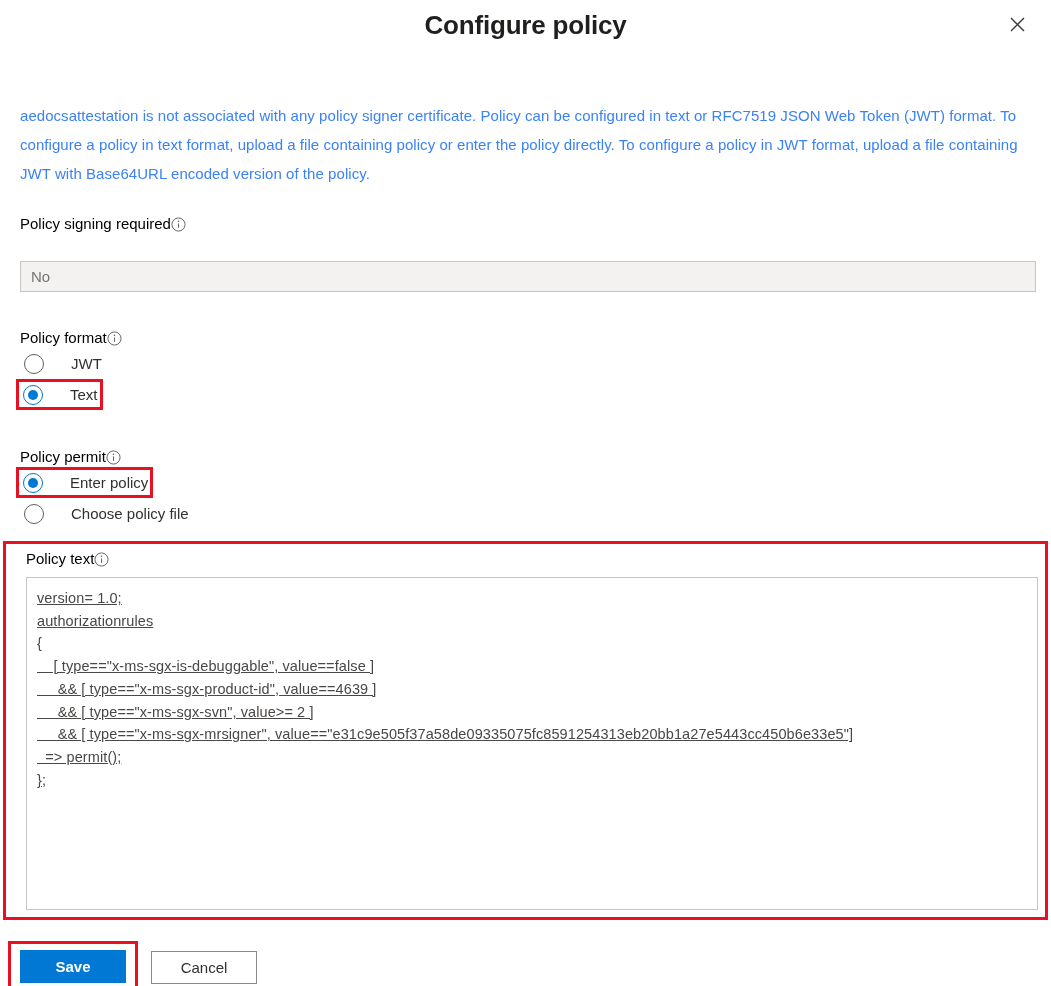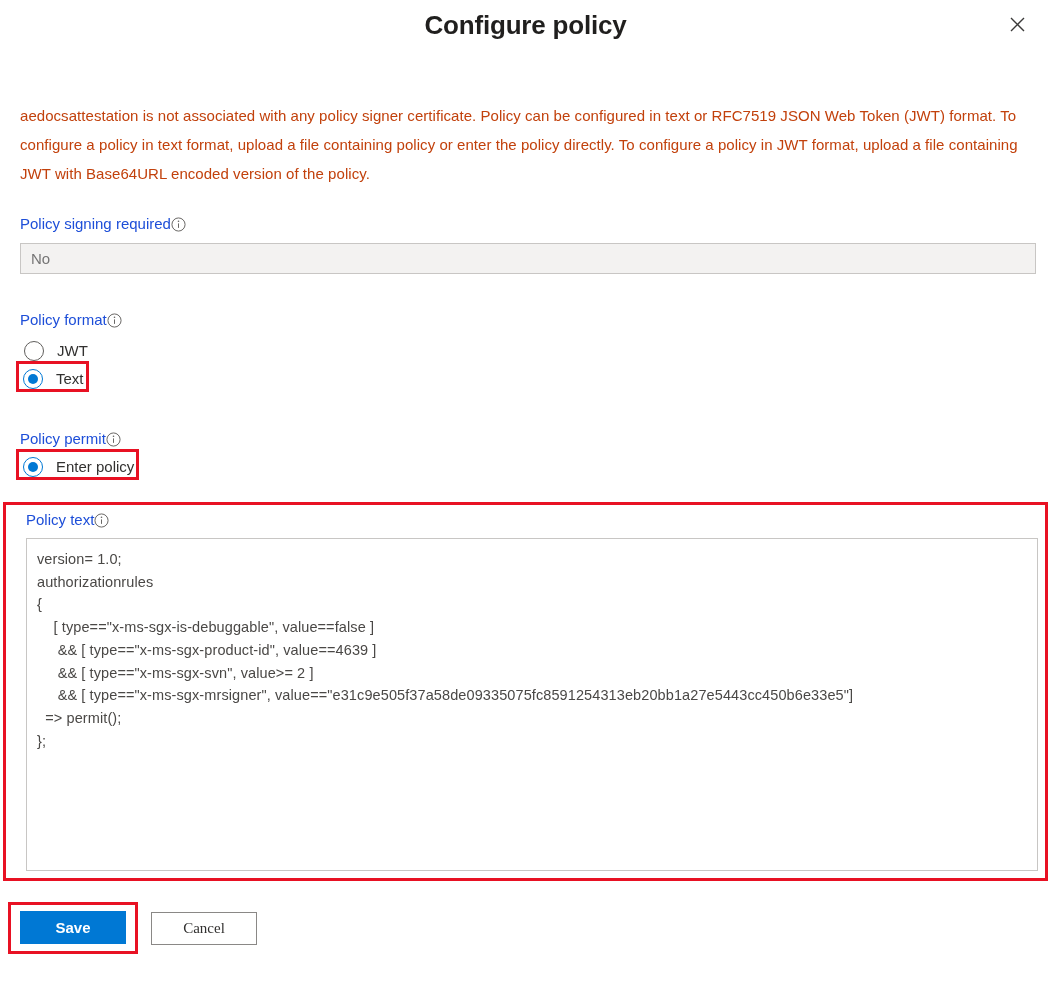--- a/index.html
+++ b/index.html
@@ -49,70 +49,70 @@
     color: #3b3a39;
   }
 
   
   .panel-body {
     padding: 0 20px;
   }
   .intro-text {
     font-size: 15px;
     line-height: 29px;
-    color: #c2410c;
+    color: #3b82f6;
     margin: 0;
     padding-top: 43px;
     max-width: 1005px;
     letter-spacing: 0.05px;
   }
 
   
   .field-label {
     display: flex;
     align-items: center;
     font-size: 15px;
-    color: #1d4ed8;
+    color: #000000;
     line-height: 20px;
   }
   .info-icon {
     display: inline-flex;
     width: 15px;
     height: 15px;
     flex: 0 0 15px;
     color: #605e5c;
   }
   .info-icon svg { display: block; }
 
   
   .field-group-signing { margin-top: 26px; }
   .readonly-input {
-    margin-top: 9px;
+    margin-top: 27px;
     width: 1016px;
     height: 31px;
     box-sizing: border-box;
     background: #f3f2f1;
     border: 1px solid #c8c6c4;
     font-family: "Liberation Sans", sans-serif;
     font-size: 15px;
     color: #a19f9d;
     padding: 0 10px;
     line-height: 29px;
     border-radius: 0;
   }
 
   
   .field-group-format { margin-top: 36px; }
   .field-group-options { margin-top: 37px; }
 
   .radio-row {
     display: flex;
-    align-items: flex-end;
+    align-items: center;
     height: 31px;
-    gap: 13px;
+    gap: 27px;
     padding-left: 4px;
     box-sizing: border-box;
     width: max-content;
   }
   .radio-row.boxed {
     border: 3px solid #e81123;
     padding: 0 2px 0 4px;
     margin-left: -4px;
   }
   .radio-mark {
@@ -140,21 +140,21 @@
   }
   .radio-label {
     font-size: 15px;
     color: #323130;
     line-height: 20px;
     white-space: nowrap;
   }
 
   
   .policy-text-block {
-    margin-top: 22px;
+    margin-top: 12px;
     border: 3px solid #e81123;
     padding: 5px 10px 7px 8px;
     box-sizing: border-box;
     width: 1045px;
     margin-left: -17px;
   }
   .policy-text-block .field-label { padding-left: 12px; }
   .policy-textarea {
     display: block;
     margin-top: 8px;
@@ -167,20 +167,21 @@
     font-family: "Liberation Sans", sans-serif;
     font-size: 14.5px;
     line-height: 22.7px;
     color: #4a4846;
     padding: 9px 10px 10px 10px;
     resize: none;
     white-space: pre;
     overflow: auto;
     border-radius: 0;
     letter-spacing: 0.1px;
+    text-decoration: underline;
   }
 
   
   .panel-footer {
     margin-top: 21px;
     display: flex;
     align-items: center;
   }
   .save-wrap {
     border: 3px solid #e81123;
@@ -202,21 +203,20 @@
     background: #0078d4;
     border: 1px solid #0078d4;
     color: #ffffff;
     font-weight: 600;
   }
   .btn-secondary {
     background: #ffffff;
     border: 1px solid #8a8886;
     color: #323130;
     margin-left: 13px;
-    font-family: Liberation Serif, serif;
   }
 </style>
 </head>
 <body>
 
 <div class="panel-header">
   <h1 class="panel-title">Configure policy</h1>
   <button class="close-btn" aria-label="Close">
     <svg width="15" height="15" viewBox="0 0 15 15" aria-hidden="true">
       <path d="M1 1 L14 14 M14 1 L1 14" stroke="currentColor" stroke-width="1.4" fill="none"></path>
@@ -275,20 +275,24 @@
           <path d="M8 6.8 L8 11.6" stroke="currentColor" stroke-width="1" fill="none"></path>
         </svg>
       </span>
     </div>
 
     <div class="radio-row boxed">
       <span class="radio-mark checked"></span>
       <span class="radio-label">Enter policy</span>
     </div>
 
+    <div class="radio-row">
+      <span class="radio-mark"></span>
+      <span class="radio-label">Choose policy file</span>
+    </div>
   </div>
 
   <div class="policy-text-block">
     <div class="field-label">
       <span>Policy text</span>
       <span class="info-icon">
         <svg width="15" height="15" viewBox="0 0 16 16" aria-hidden="true">
           <circle cx="8" cy="8" r="7" fill="none" stroke="currentColor" stroke-width="1"></circle>
           <circle cx="8" cy="4.5" r="0.85" fill="currentColor"></circle>
           <path d="M8 6.8 L8 11.6" stroke="currentColor" stroke-width="1" fill="none"></path>

